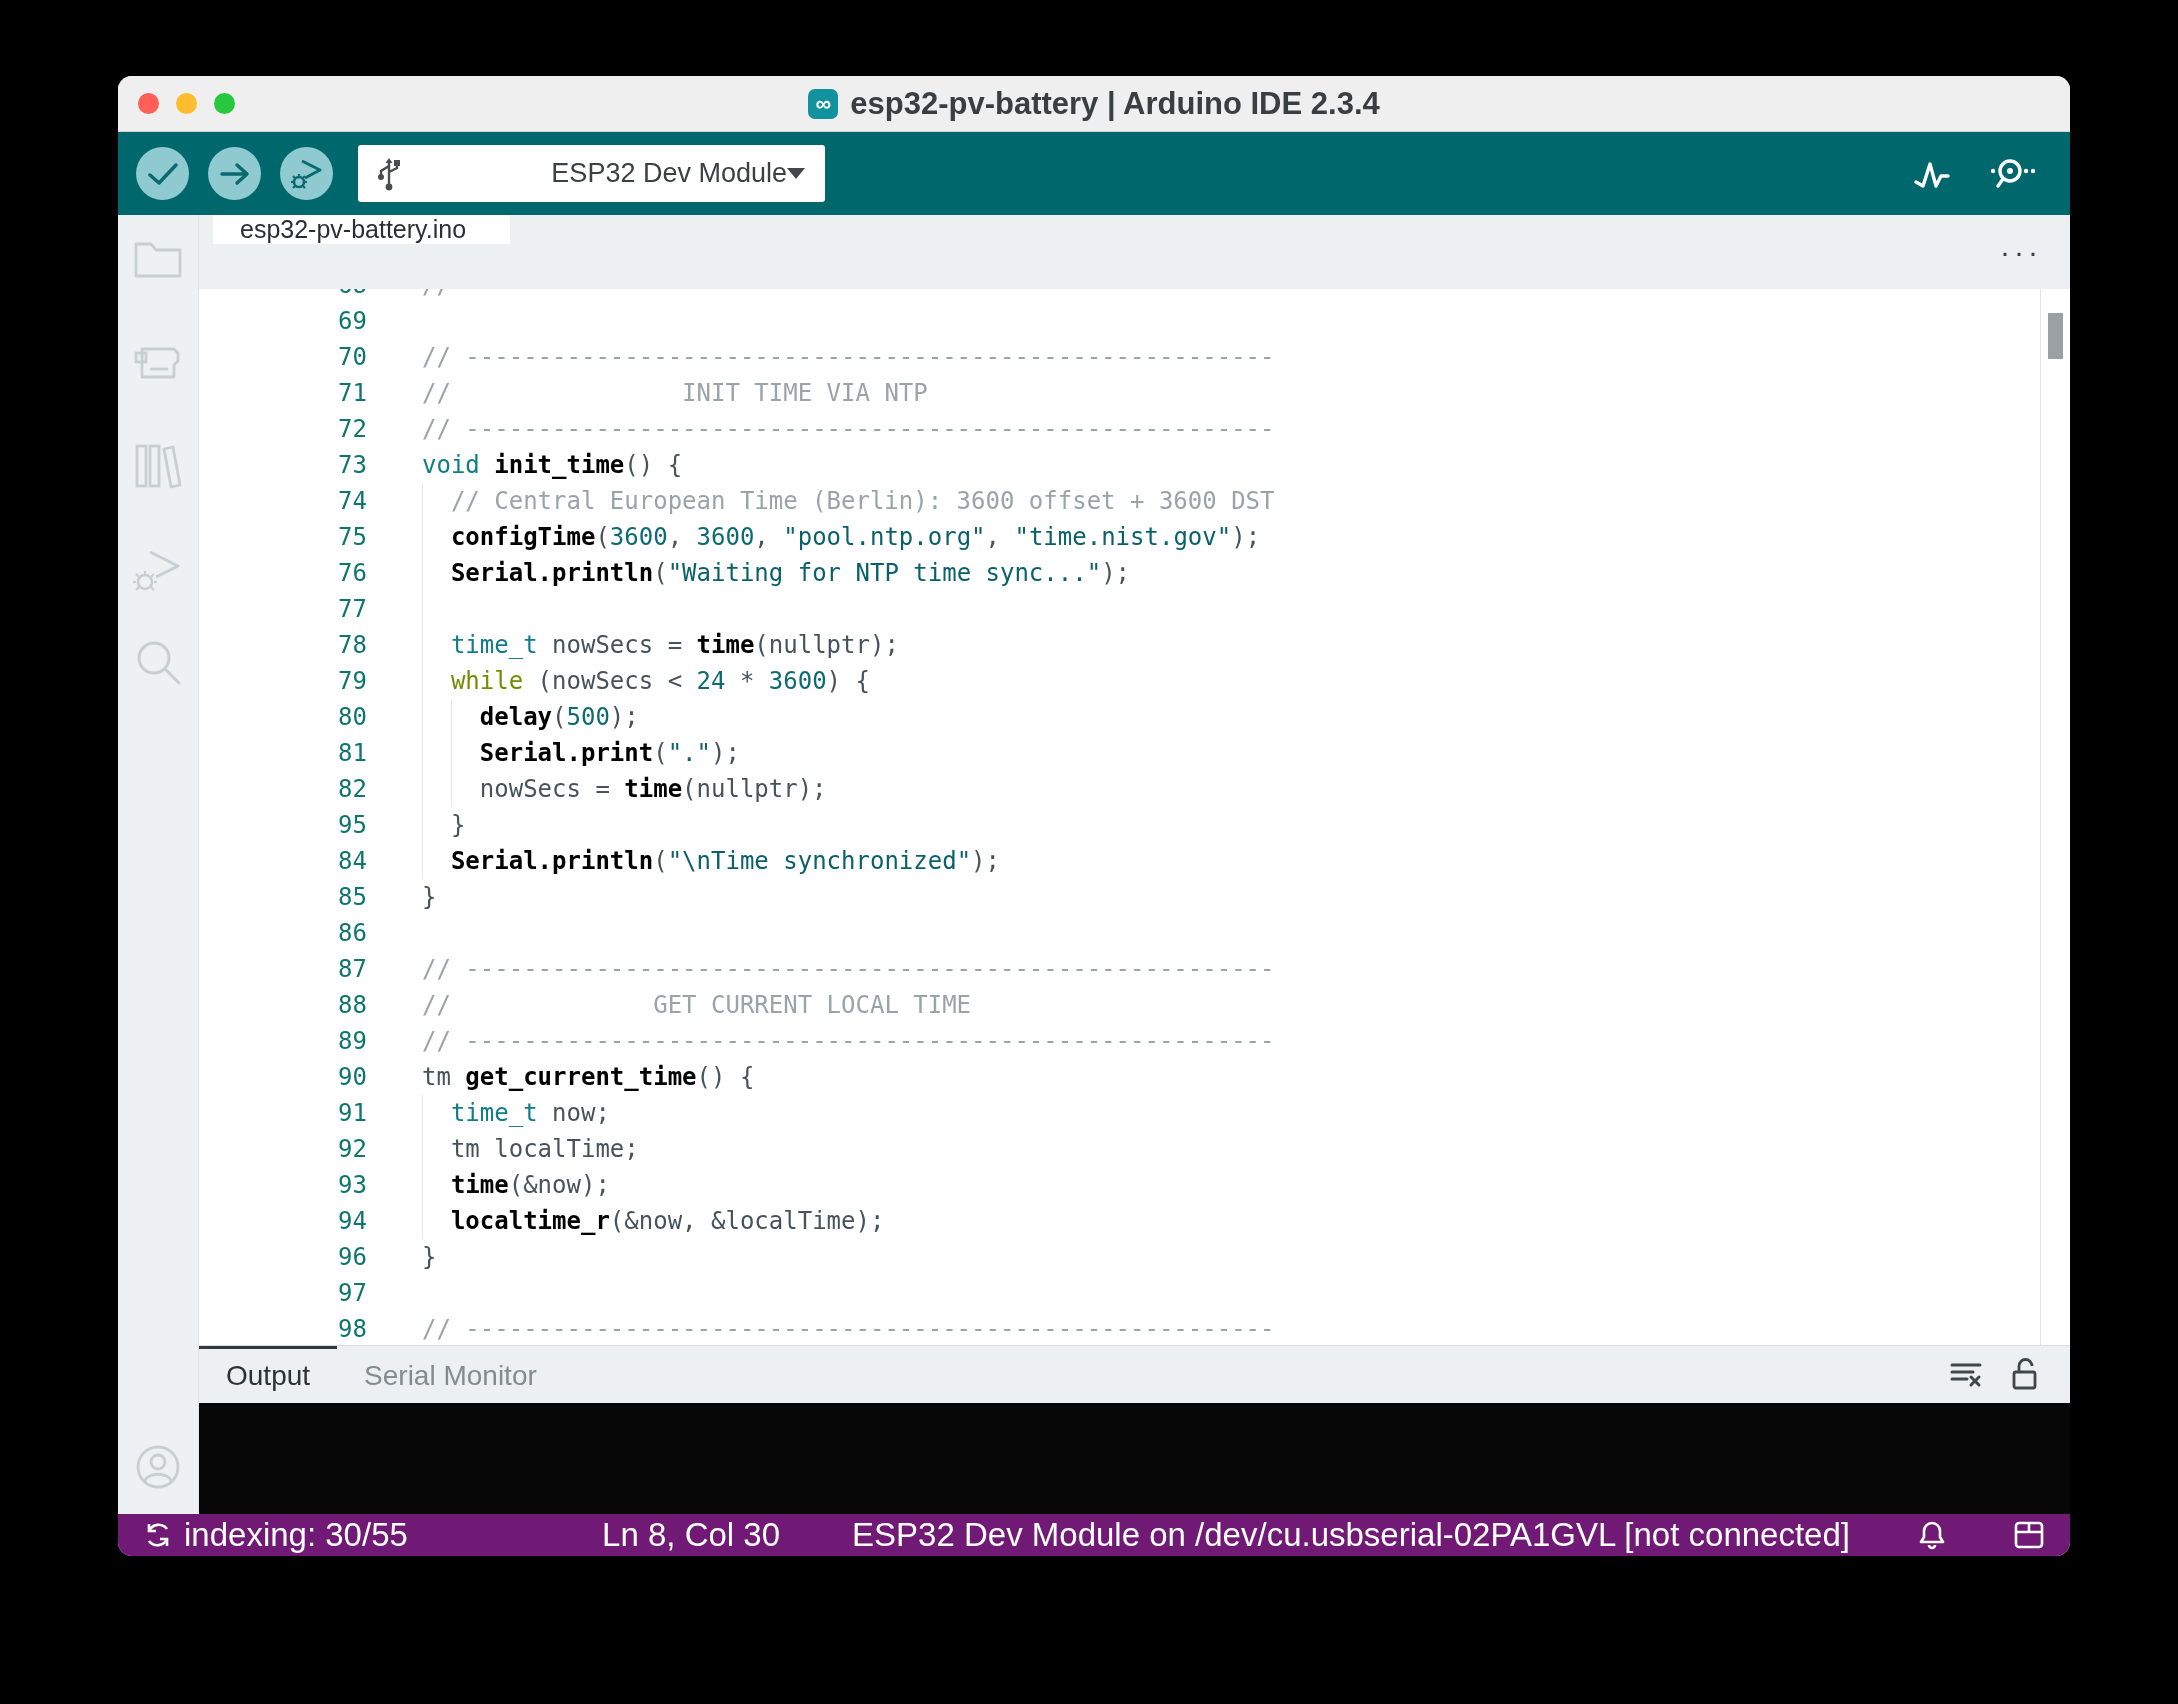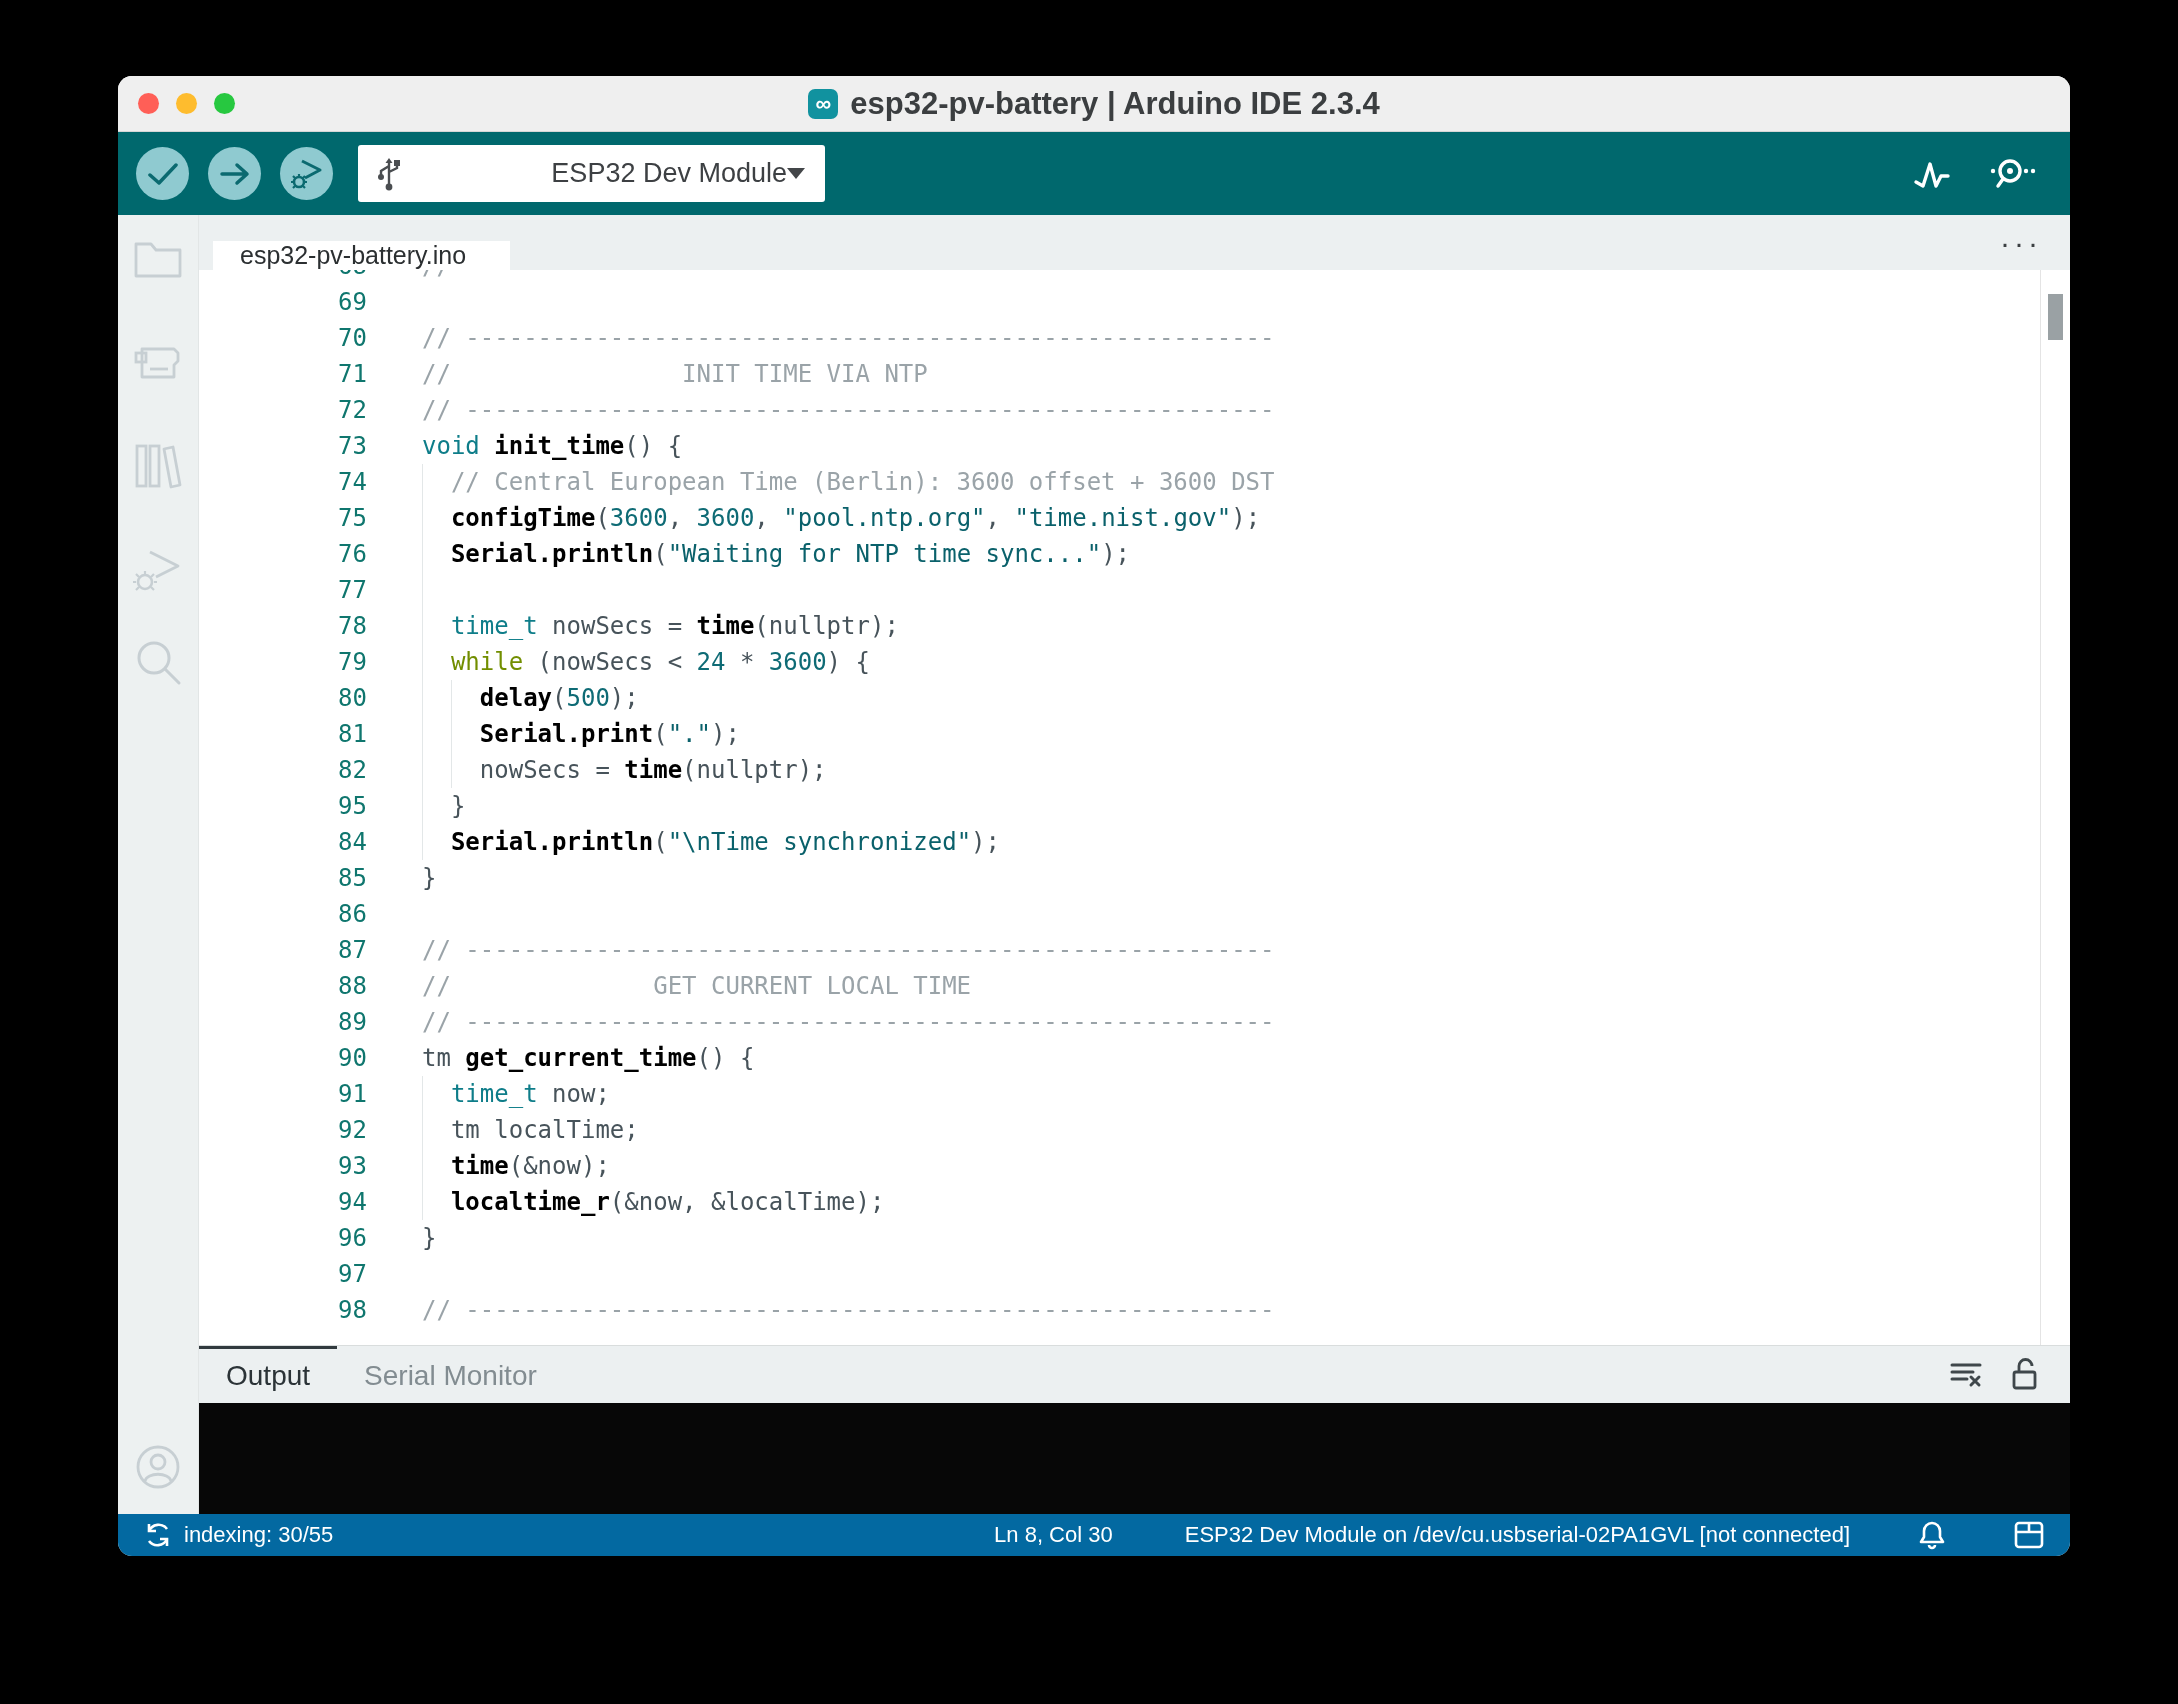--- a/index.html
+++ b/index.html
@@ -32,21 +32,21 @@
            border-top:11px solid #434649; margin-right:20px; }
   .tb-right { margin-left:auto; display:flex; align-items:center; gap:30px; padding-right:34px; }
 
   
   .main { flex:1; display:flex; min-height:0; }
   .sidebar { width:81px; background:#edf1f1; border-right:1px solid #e2e6e6; position:relative; flex:0 0 auto; }
   .side-ic { position:absolute; left:50%; transform:translate(-50%,-50%); }
 
   .right-col { flex:1; display:flex; flex-direction:column; min-width:0; }
 
-  .tabbar { height:55px; background:#ecf0f1; display:flex; align-items:flex-end; flex:0 0 auto; }
+  .tabbar { height:74px; background:#ecf0f1; display:flex; align-items:flex-start; flex:0 0 auto; }
   .tab { margin-left:14px; background:#fff; display:flex; align-items:center; padding:0 44px 0 27px;
          font-size:25px; color:#2b2f31; }
   .tab-overflow { margin-left:auto; align-self:center; margin-right:28px; color:#3c4043;
                   font-size:30px; letter-spacing:4px; line-height:1; }
 
   
   .editor { flex:1; background:#fff; overflow:hidden; position:relative; font-family:"DejaVu Sans Mono",monospace; }
   .row { display:flex; height:36px; line-height:36px; font-size:24px; }
   .row:first-child { margin-top:-22px; }
   .ln { flex:0 0 168px; text-align:right; color:#0f766e; }
@@ -58,22 +58,22 @@
   .sb-thumb { position:absolute; top:24px; left:7px; width:15px; height:46px; background:#9aa1a4; }
 
   
   .panelbar { height:58px; background:#ecf0f1; border-top:1px solid #d9dddd; display:flex; align-items:stretch; flex:0 0 auto; }
   .ptab { display:flex; align-items:center; padding:0 27px; font-size:28px; color:#828c91; border-top:3px solid transparent; }
   .ptab.active { color:#2b3337; border-top-color:#313a3e; }
   .panel-icons { margin-left:auto; display:flex; align-items:center; gap:27px; padding-right:30px; }
   .console { height:111px; background:#070707; flex:0 0 auto; }
 
   
-  .statusbar { height:42px; background:#0369a1; color:#fff; display:flex; align-items:center;
-               font-size:22px; flex:0 0 auto;justify-content:flex-end; }
+  .statusbar { height:42px; background:#701a75; color:#fff; display:flex; align-items:center;
+               font-size:33px; flex:0 0 auto;justify-content:flex-end; }
   .st-left { display:flex; align-items:center; gap:12px; padding-left:26px; }
   .st-right { margin-left:auto; display:flex; align-items:center; padding-right:26px;gap:36px; }
   .st-item { margin-left:36px; white-space:nowrap; }
   .st-icon { margin-left:32px; display:flex; align-items:center; }
   svg { display:block; }
 </style>
 </head>
 <body>
 
 <div class="window">

